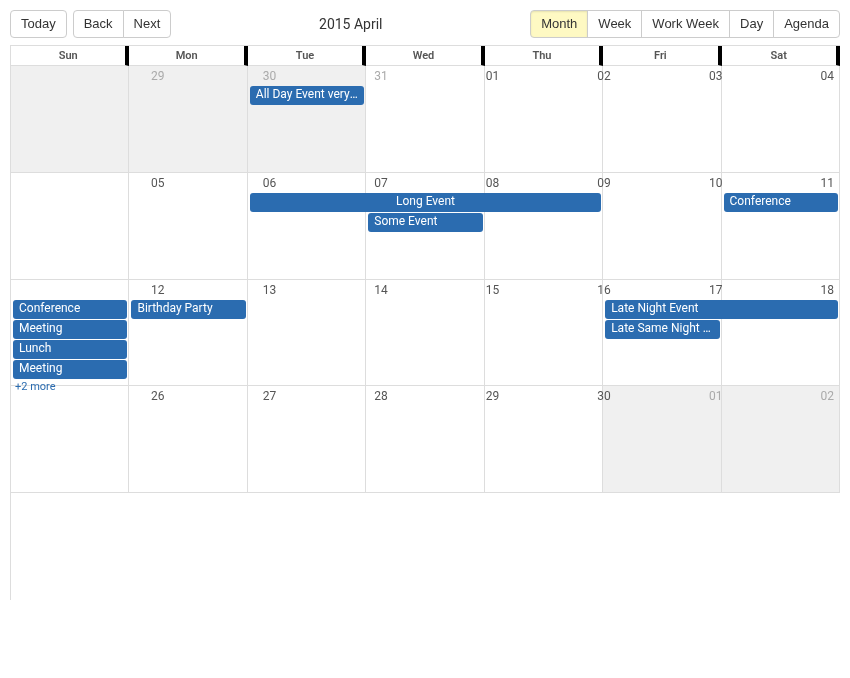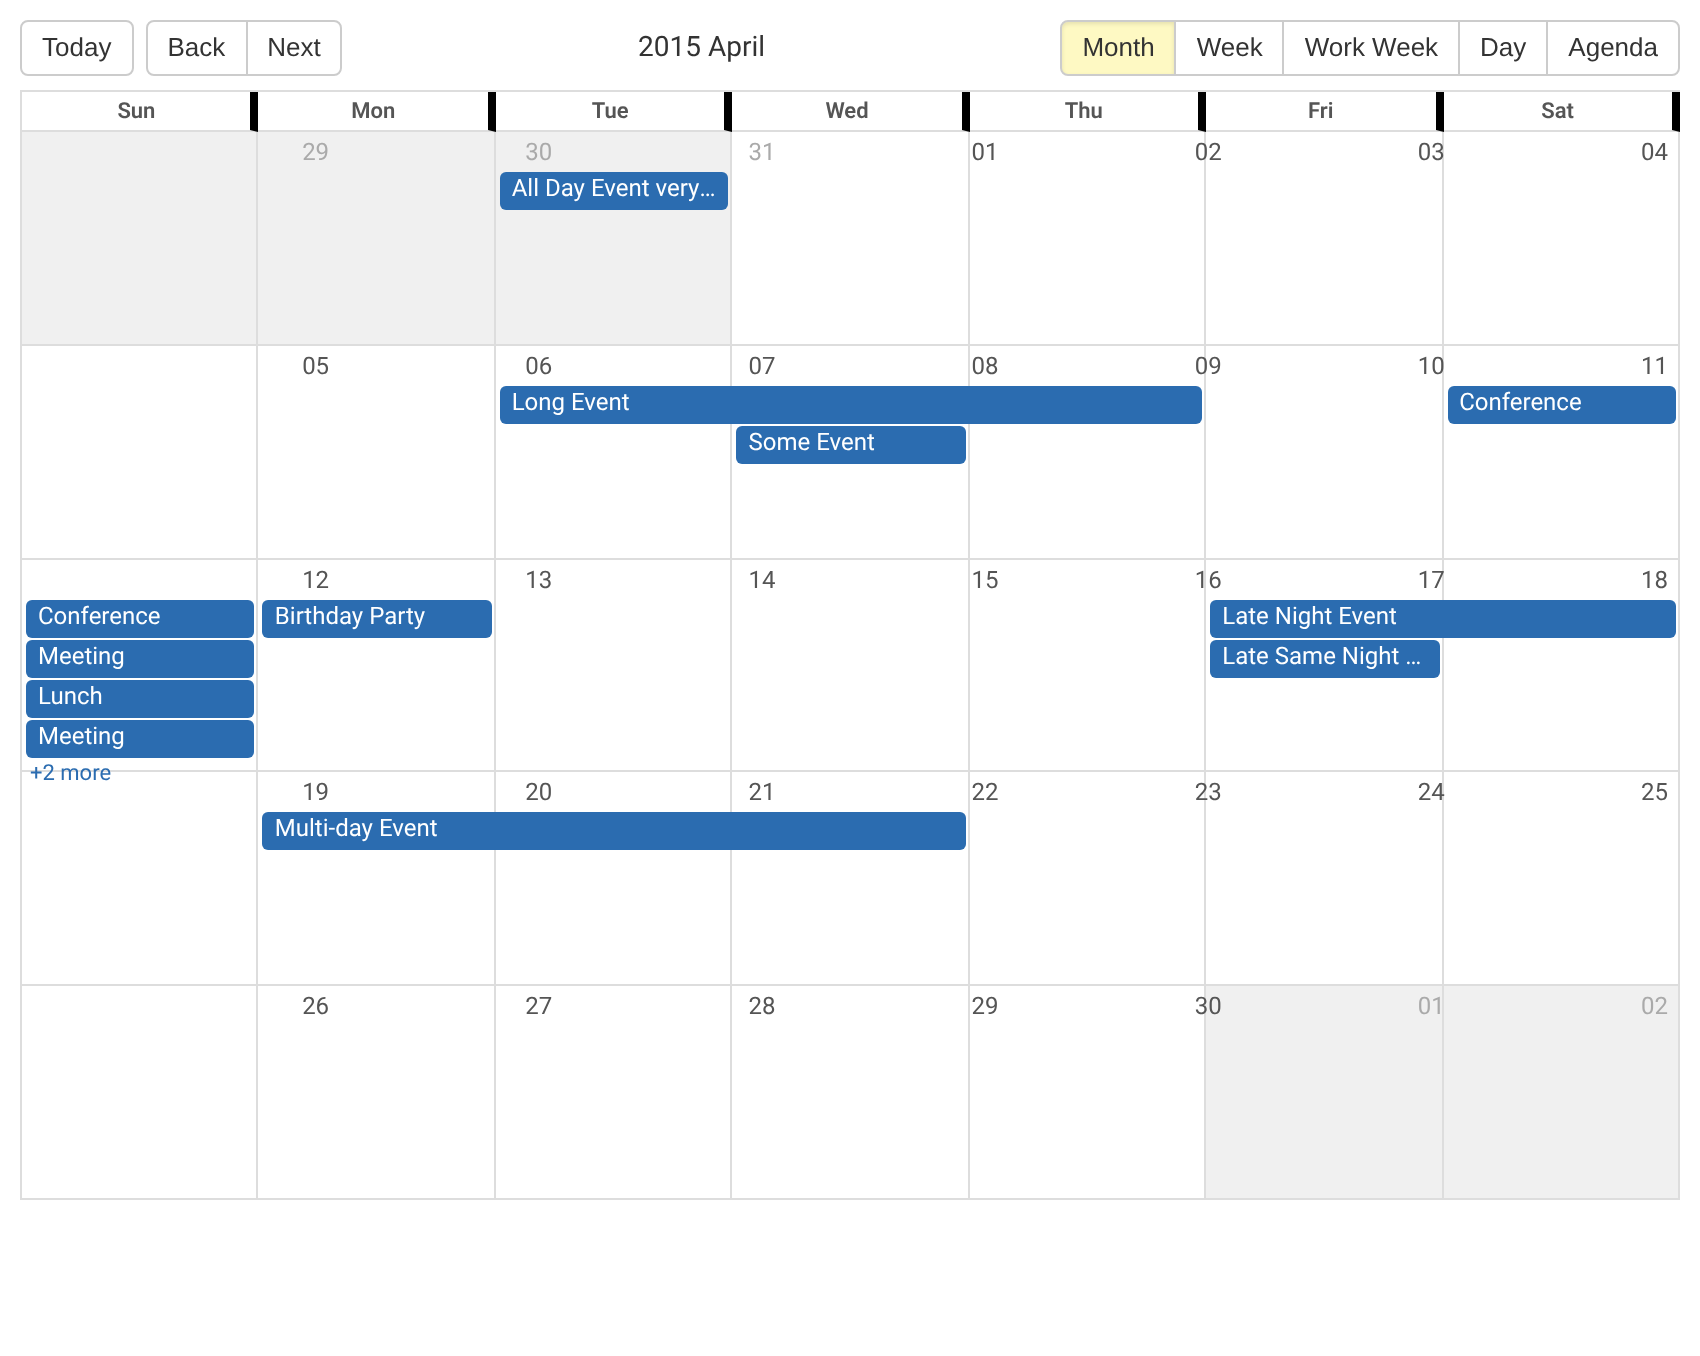--- a/index.html
+++ b/index.html
@@ -198,21 +198,21 @@
         <div class="day-nums">
           <div class="day-num">05</div>
           <div class="day-num">06</div>
           <div class="day-num">07</div>
           <div class="day-num">08</div>
           <div class="day-num">09</div>
           <div class="day-num">10</div>
           <div class="day-num">11</div>
         </div>
         <div class="events">
-          <div class="ev" style="grid-area: 1 / 3 / auto / span 3;">Long Event</div>
+          <div class="ev" style="grid-area: 1 / 3 / auto / span 3; text-align: center;">Long Event</div>
           <div class="ev" style="grid-area: 1 / 7 / auto / span 1;">Conference</div>
           <div class="ev" style="grid-area: 2 / 4 / auto / span 1;">Some Event</div>
         </div>
       </div>
       <div class="week">
         <div class="day-bg">
           <div class="day-bg-cell"></div>
           <div class="day-bg-cell"></div>
           <div class="day-bg-cell"></div>
           <div class="day-bg-cell"></div>
@@ -240,43 +240,20 @@
           <div class="more" style="grid-area: 5 / 1 / auto / span 1;">+2 more</div>
         </div>
       </div>
       <div class="week">
         <div class="day-bg">
           <div class="day-bg-cell"></div>
           <div class="day-bg-cell"></div>
           <div class="day-bg-cell"></div>
           <div class="day-bg-cell"></div>
           <div class="day-bg-cell"></div>
-          <div class="day-bg-cell"></div>
-          <div class="day-bg-cell"></div>
-        </div>
-        <div class="day-nums">
-          <div class="day-num">19</div>
-          <div class="day-num">20</div>
-          <div class="day-num">21</div>
-          <div class="day-num">22</div>
-          <div class="day-num">23</div>
-          <div class="day-num">24</div>
-          <div class="day-num">25</div>
-        </div>
-        <div class="events">
-          <div class="ev" style="grid-area: 1 / 2 / auto / span 3;">Multi-day Event</div>
-        </div>
-      </div>
-      <div class="week">
-        <div class="day-bg">
-          <div class="day-bg-cell"></div>
-          <div class="day-bg-cell"></div>
-          <div class="day-bg-cell"></div>
-          <div class="day-bg-cell"></div>
-          <div class="day-bg-cell"></div>
           <div class="day-bg-cell off"></div>
           <div class="day-bg-cell off"></div>
         </div>
         <div class="day-nums">
           <div class="day-num">26</div>
           <div class="day-num">27</div>
           <div class="day-num">28</div>
           <div class="day-num">29</div>
           <div class="day-num">30</div>
           <div class="day-num off">01</div>

